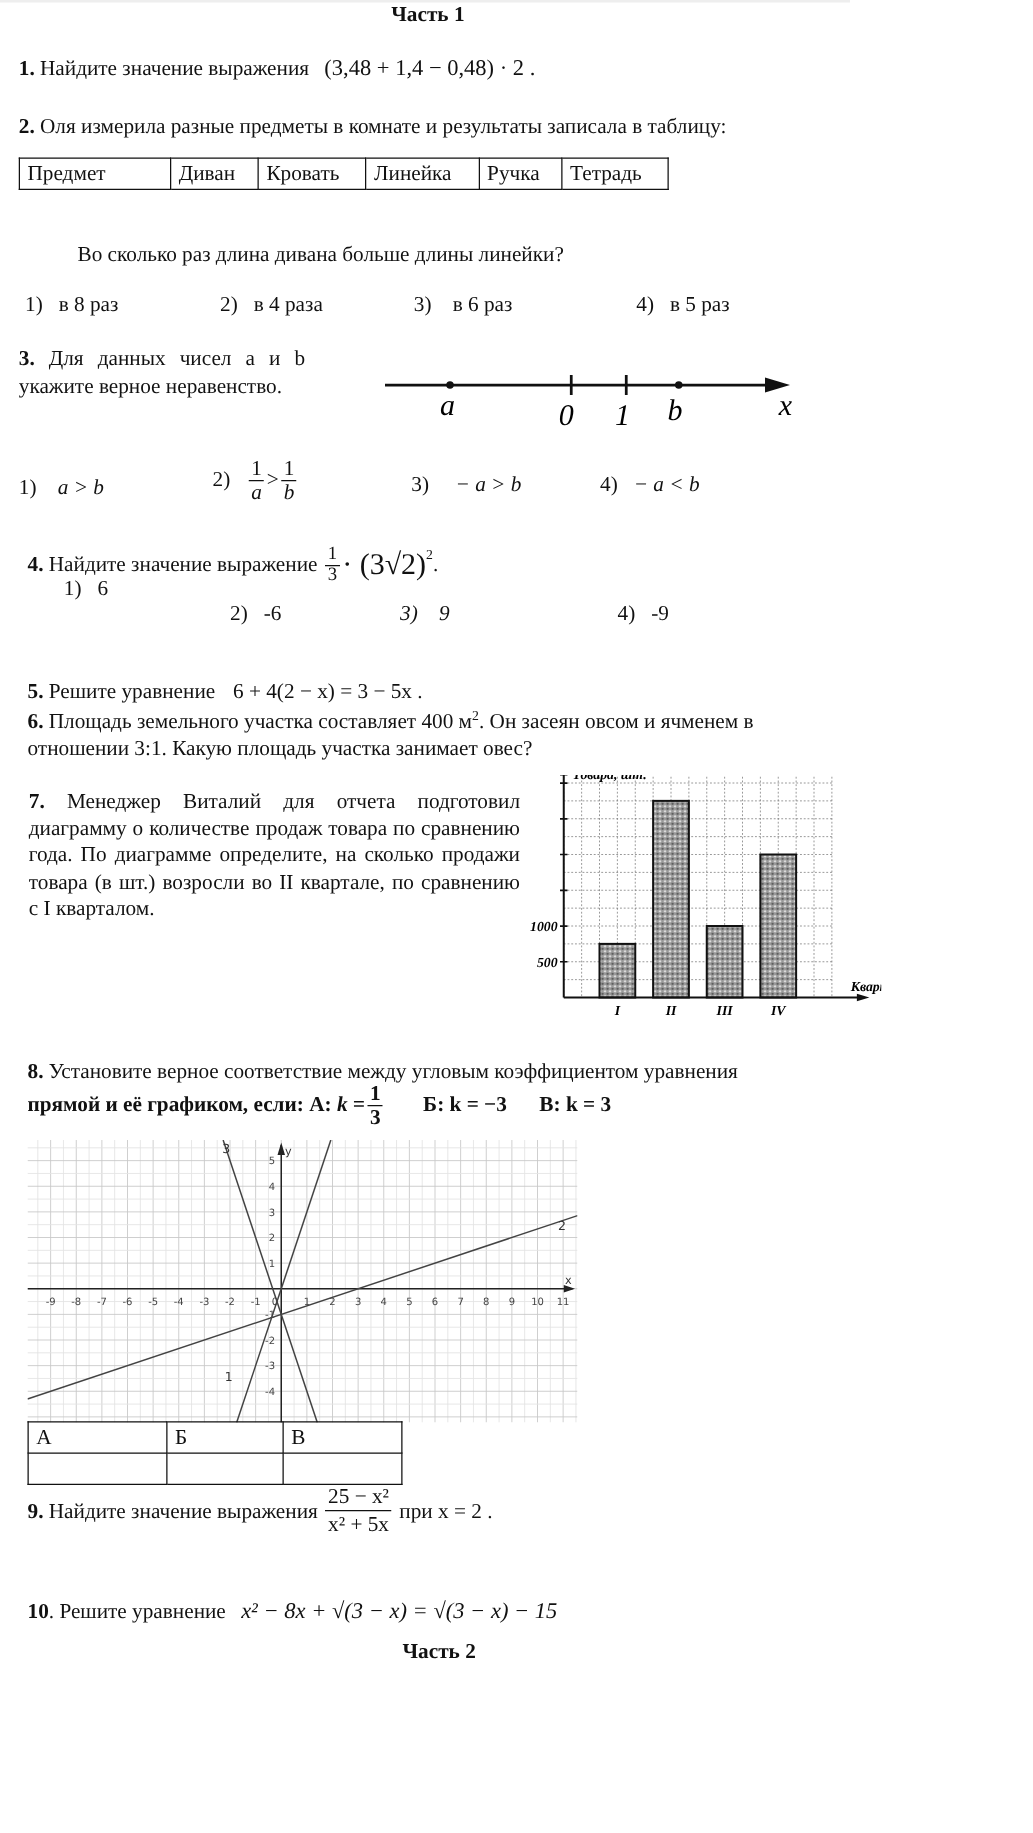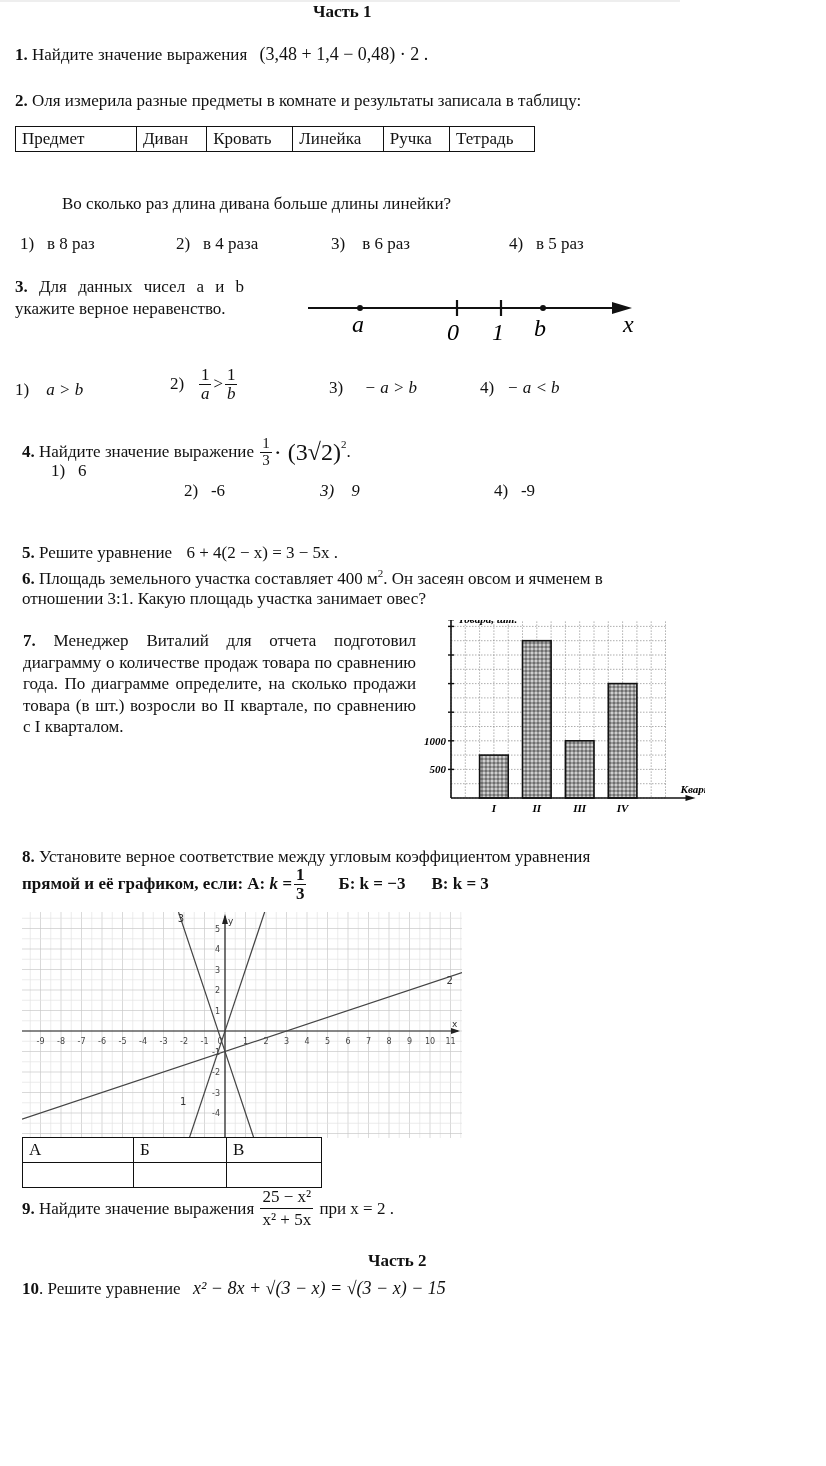--- a/index.html
+++ b/index.html
@@ -331,18 +331,18 @@
 <div class="abs" style="left:22px; top:1186px; display:flex; align-items:center;">
   <span class="b">9.</span>&nbsp;
   <span>Найдите значение выражения</span>&nbsp;
   <span class="frac" style="line-height:1.3;">
       <span class="num">25 − x²</span>
       <span class="den">x² + 5x</span>
     </span>
   &nbsp;<span>при  x = 2 .</span>
 </div>
 
-<div class="abs b" style="left:322px; top:1251px;margin-left:46px;">Часть 2</div>
+<div class="abs b" style="left:322px; top:1311px;">Часть 2</div>
 
 <div class="abs" style="left:22px; top:1278px;">
   <span class="b">10</span><span>. Решите уравнение</span>
   <span class="i" style="margin-left:8px; font-size:18px;">x² − 8x + √(3 − x) = √(3 − x) − 15</span>
 </div>
 
 </body></html>

